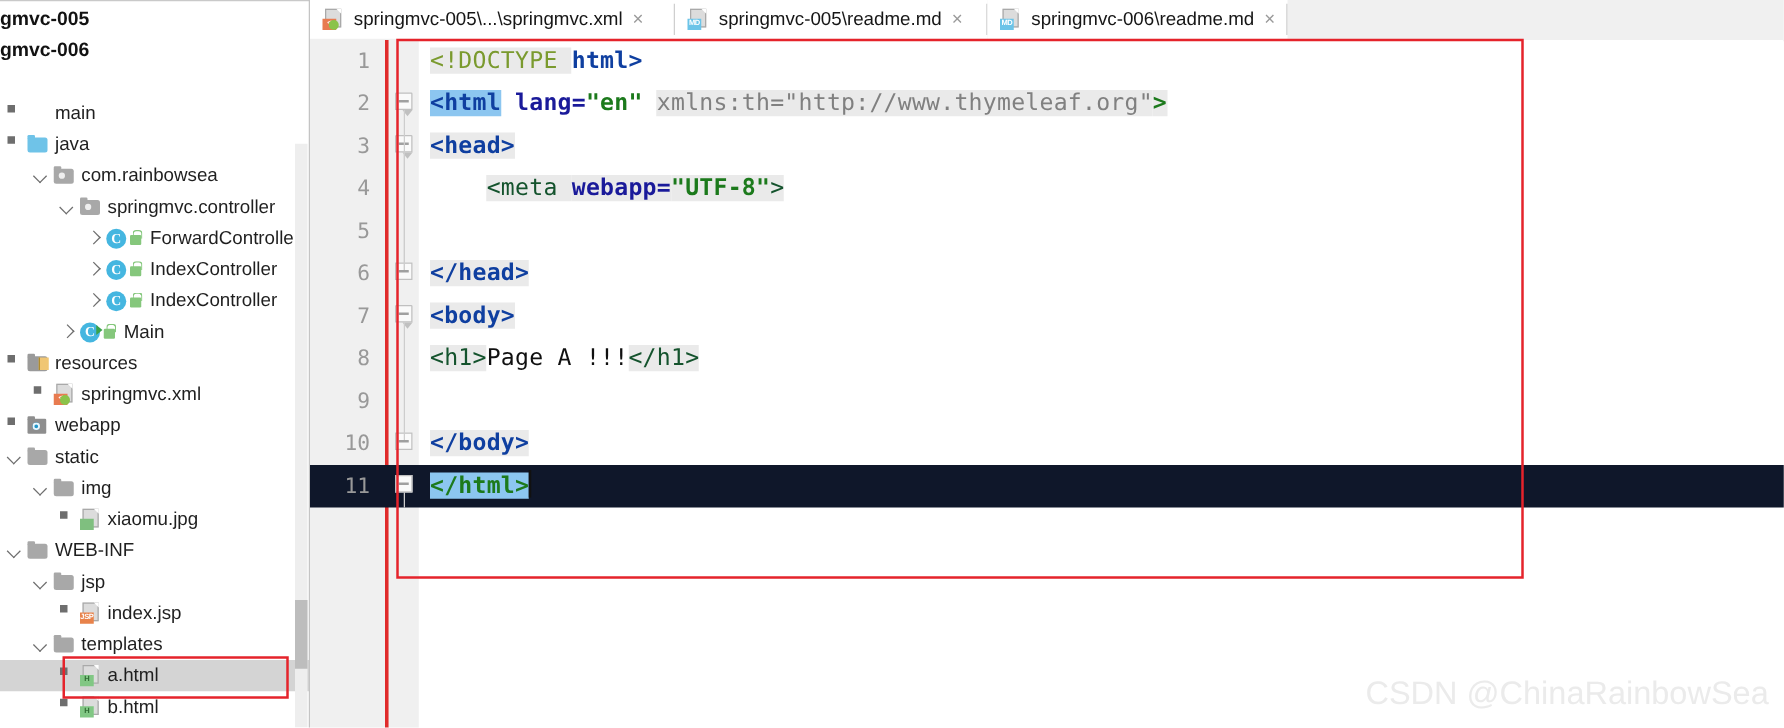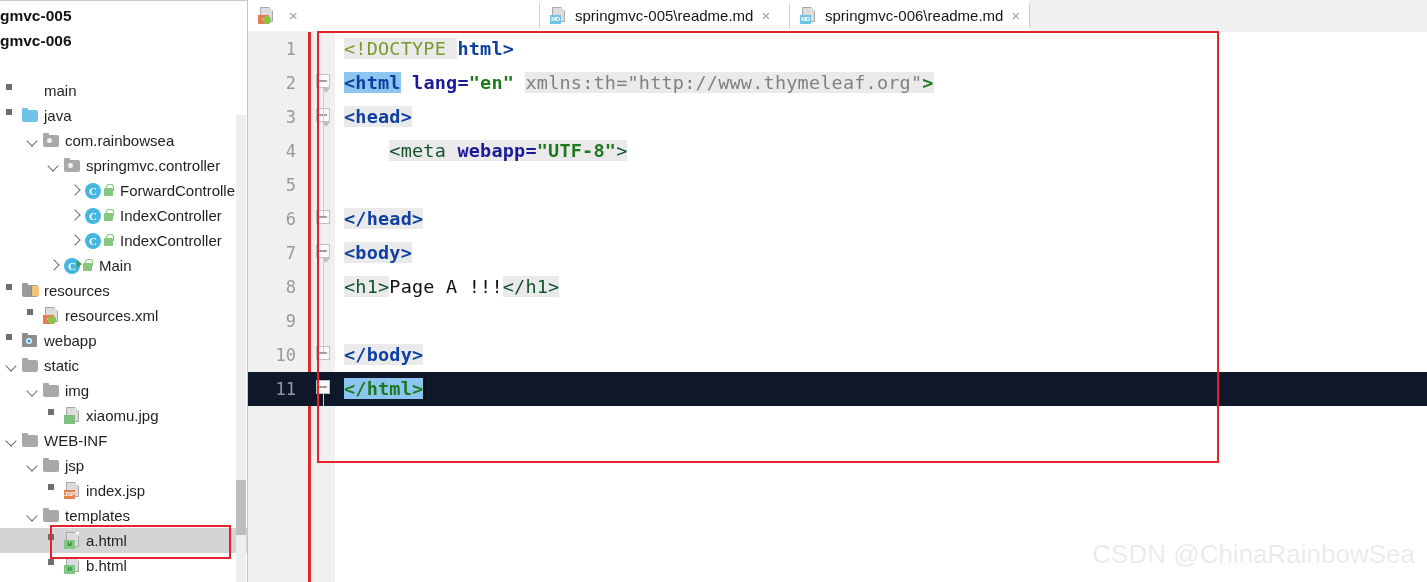--- a/index.html
+++ b/index.html
@@ -523,21 +523,21 @@
           <div class="folder-src"></div>
         </span>
         <span class="tree-label">resources</span>
       </div>
       <div class="tree-row" style="top: 303px; padding-left: 27px;">
         <span class="arrow"></span>
         <span class="file-ico">
           <div class="sheet"></div>
           <div class="badge xml">&lt;</div>
         </span>
-        <span class="tree-label">resources.xml</span>
+        <span class="tree-label">springmvc.xml</span>
       </div>
       <div class="tree-row" style="top: 328px; padding-left: 6px;">
         <span class="arrow"></span>
         <span class="ico">
           <div class="webapp-dot"></div>
         </span>
         <span class="tree-label">webapp</span>
       </div>
       <div class="tree-row" style="top: 353px; padding-left: 6px;">
         <span class="arrow down"></span>
@@ -615,20 +615,21 @@
 </div>
 <div class="sidebar-right-border"></div>
 
 <div class="tabbar">
   <div id="tabs-container">
       <div class="tab" style="left: 0px; width: 292px;">
         <span class="file-ico" style="margin-right: 6px;">
           <div class="sheet"></div>
           <div class="badge xml">&lt;</div>
         </span>
+        <span class="tab-label">springmvc-005\...\springmvc.xml</span>
         <span class="tab-close">×</span>
         <span class="tab-sep"></span>
       </div>
       <div class="tab" style="left: 292px; width: 250px;">
         <span class="file-ico" style="margin-right: 6px;">
           <div class="sheet"></div>
           <div class="badge" style="background: rgb(108, 196, 232);">MD</div>
         </span>
         <span class="tab-label">springmvc-005\readme.md</span>
         <span class="tab-close">×</span>

